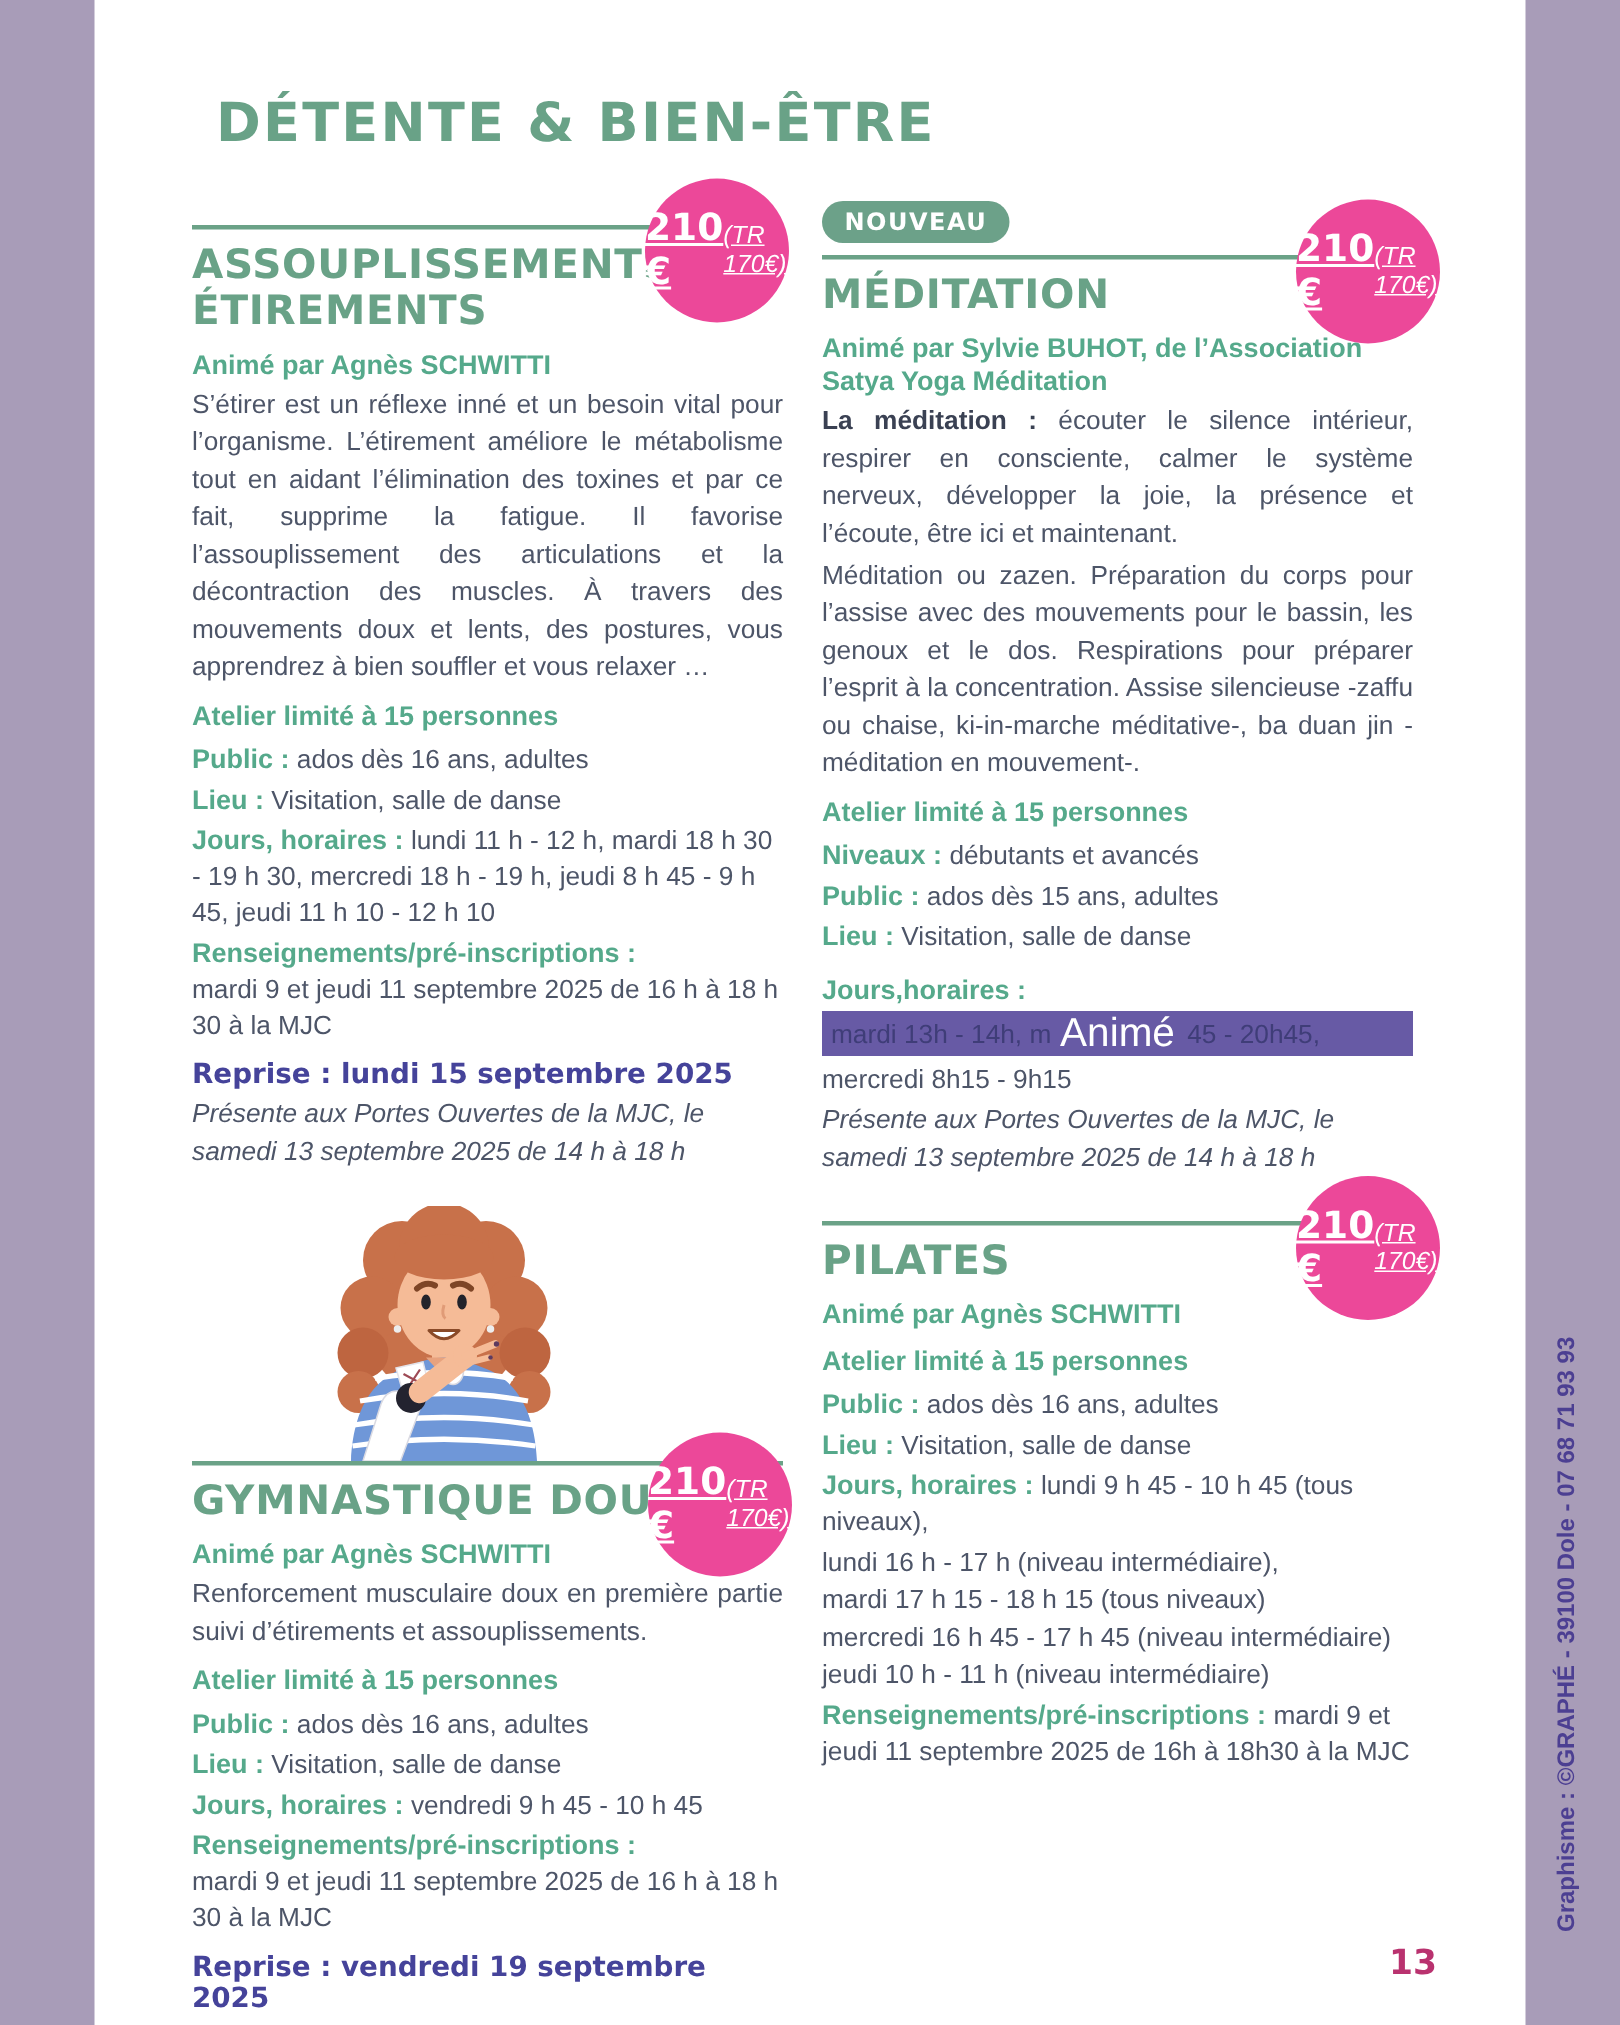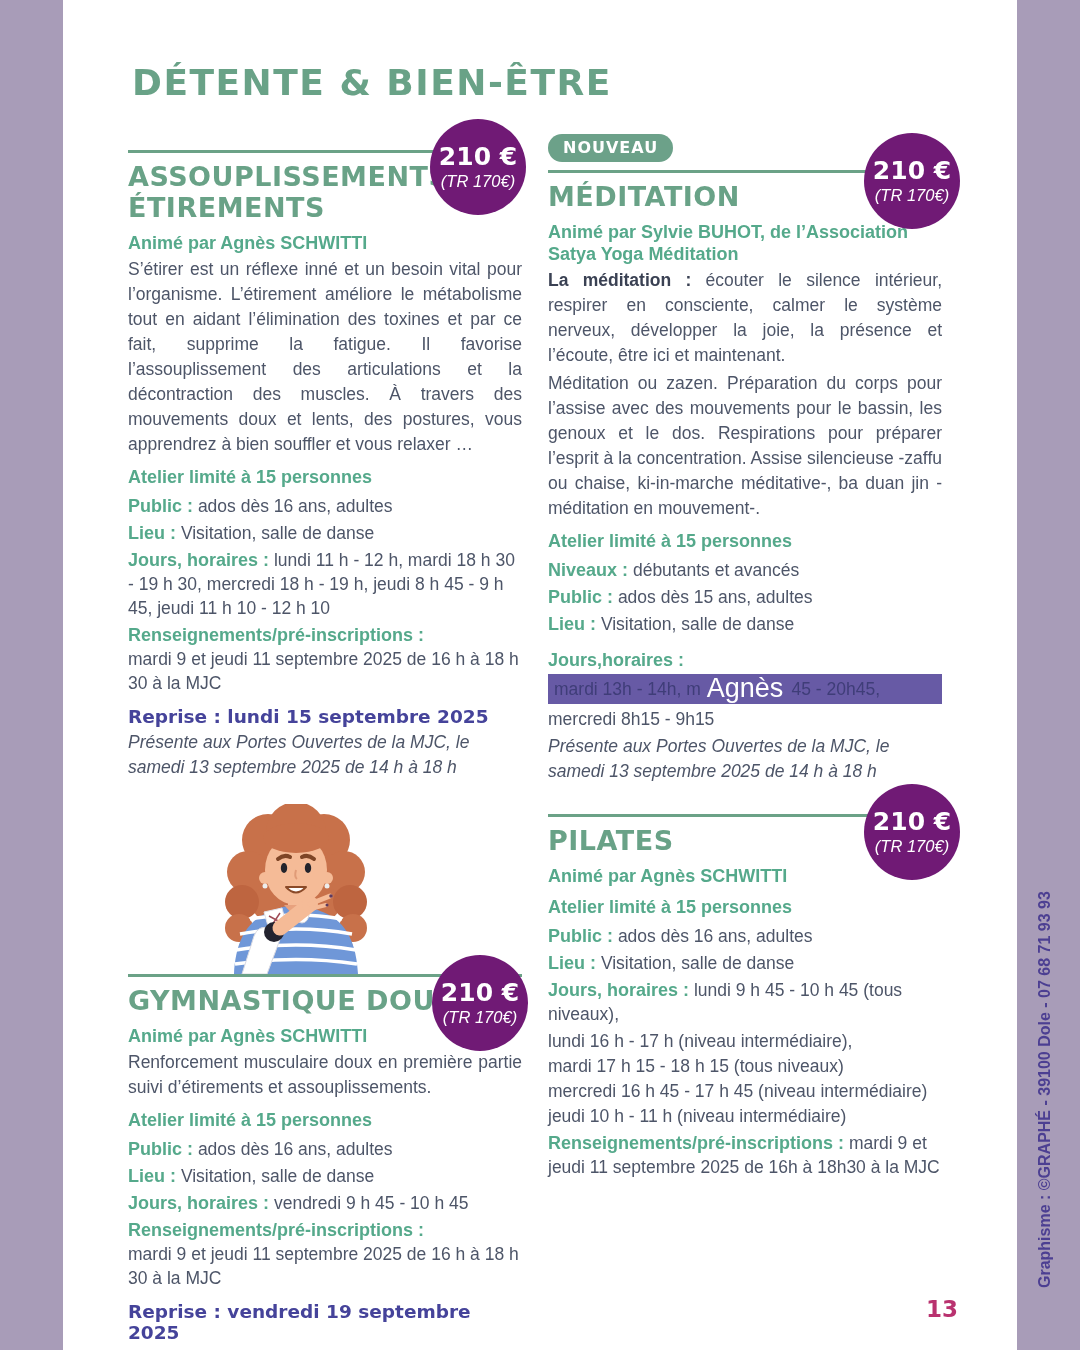--- a/index.html
+++ b/index.html
@@ -2,32 +2,32 @@
 <html><head>
 <meta charset="utf-8">
 <style>
   html,body{margin:0;padding:0;background:#e8e8e8;}
   .page{position:relative;width:1080px;height:1350px;background:#ffffff;overflow:hidden;
         font-family:"Liberation Sans",sans-serif;}
   .bar{position:absolute;top:0;height:1350px;background:#A89CB8;}
   .bar.left{left:0;width:63px;}
   .bar.right{left:1017px;width:63px;}
 
-  .title{position:absolute;left:132px;top:62px;margin:0;color:#69A287;
+  .title{position:absolute;left:144px;top:62px;margin:0;color:#69A287;
          font-family:"DejaVu Sans","Liberation Sans",sans-serif;
          font-size:36px;font-weight:800;letter-spacing:1.5px;}
 
   .col{position:absolute;width:394px;}
   #col-left{left:128px;top:150px;}
   #col-right{left:548px;top:134px;}
 
   .sec-head{position:relative;border-top:3.5px solid #6BA287;margin-bottom:8px;}
-  .badge{position:absolute;width:96px;height:96px;border-radius:50%;background:#701a75;
-         color:#fff;display:flex;flex-direction:column;justify-content:center;align-items:center;
-         z-index:3;line-height:1.15;}
+  .badge{position:absolute;width:96px;height:96px;border-radius:50%;background:#ec4899;
+         color:#fff;display:flex;flex-direction:row;justify-content:center;align-items:center;
+         z-index:3;line-height:1.15;text-decoration:underline;}
   .badge .amt{font-family:"DejaVu Sans","Liberation Sans",sans-serif;font-weight:800;font-size:25px;}
   .badge .tr{font-size:16.5px;font-style:italic;}
   .pos-a{right:-4px;top:-34px;}
   .pos-b{right:-18px;top:-40px;}
   .pos-c{right:-6px;top:-22px;}
   .pos-d{right:-18px;top:-33px;}
 
   .pill{display:inline-block;background:#6CA189;color:#fff;border-radius:15px;
         padding:4px 15px 5px;margin-bottom:8px;
         font-family:"DejaVu Sans","Liberation Sans",sans-serif;
@@ -224,21 +224,21 @@
         <span>Visitation, salle de danse</span>
       </p>
       <p class="info" style="margin-bottom:0;margin-top:12px;">
         <span class="lbl">Jours,horaires :</span>
       </p>
       <div class="cancel-bar">
         <span class="under">mardi 13h - 14h, m</span>
         <span class="flex1"></span>
         <span class="under">45 - 20h45,</span>
         <span class="endpad"></span>
-        <span class="cancel-overlay">Agnès</span>
+        <span class="cancel-overlay">Animé</span>
       </div>
       <p class="info">mercredi 8h15 - 9h15</p>
       <p class="note">Présente aux Portes Ouvertes de la MJC, le samedi 13 septembre 2025 de 14 h à 18 h</p>
     </section>
 
     <section style="margin-top:30px;">
       <div class="sec-head">
         <div class="badge pos-d">
           <span class="amt">210 €</span>
           <span class="tr">(TR 170€)</span>

